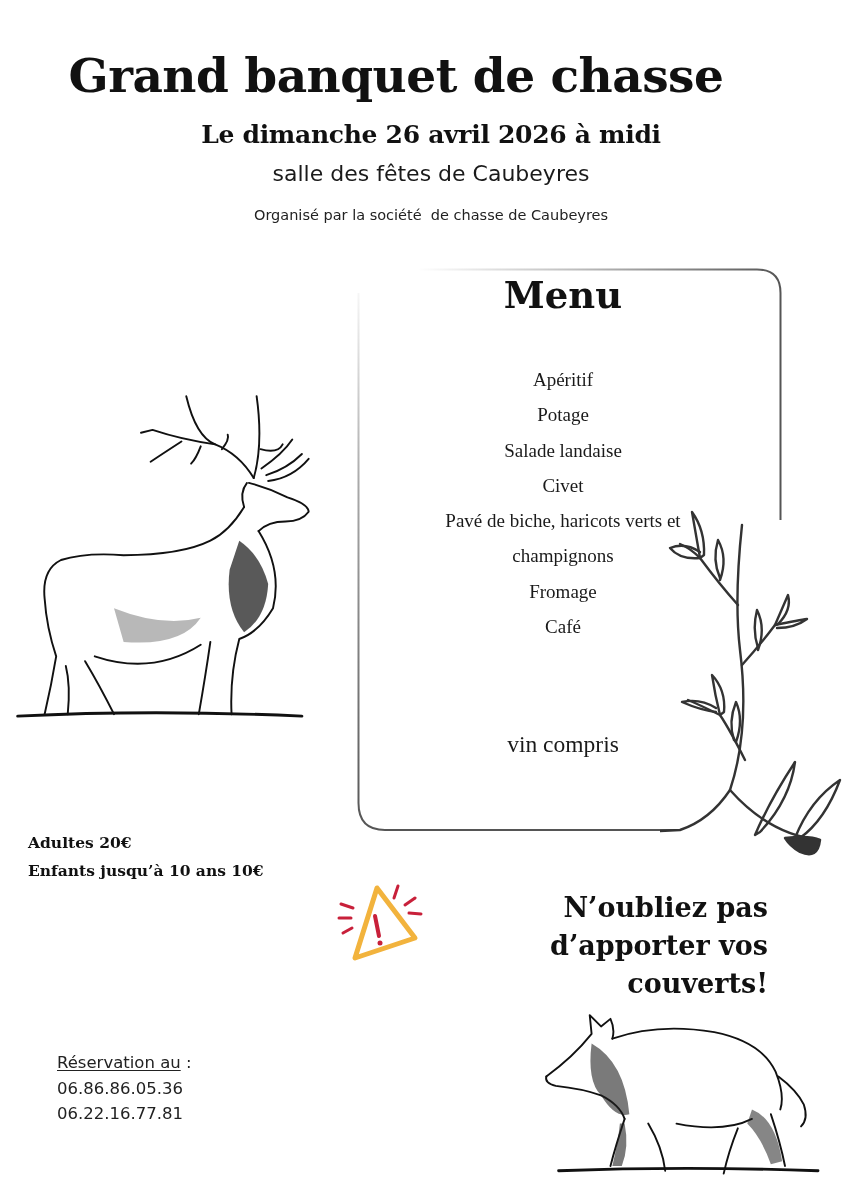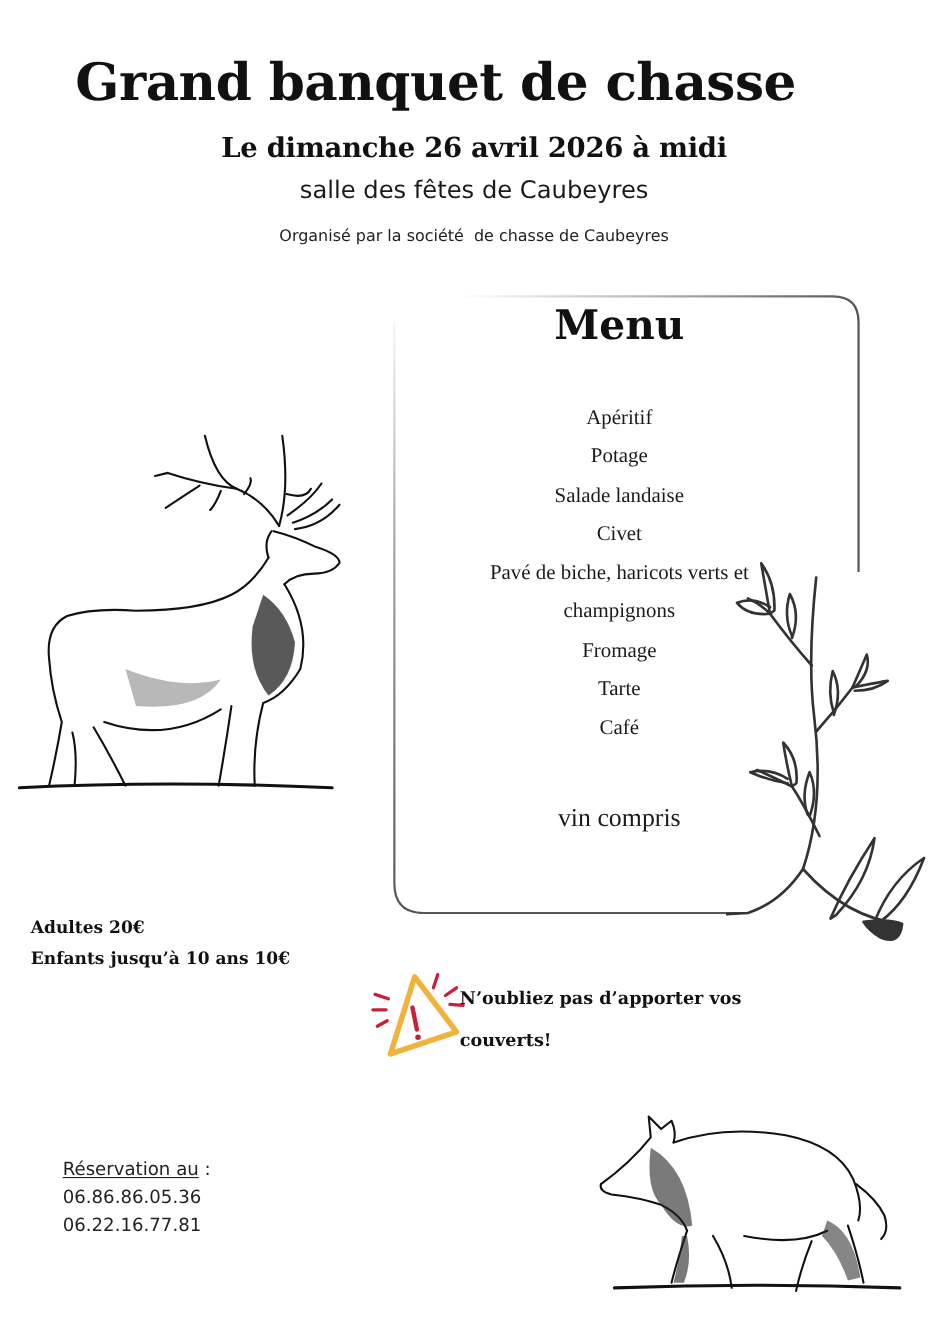--- a/index.html
+++ b/index.html
@@ -16,21 +16,21 @@
 
   #menu-box { left:357px; top:268px; width:425px; height:563px; }
   #menu-title { left:357px; width:412px; top:270px; text-align:center; font-size:37px; line-height:50px; }
   #menu-list { left:357px; width:412px; top:362px; text-align:center; font-size:19px; line-height:35.3px; color:#1a1a1a; }
   #menu-list div { white-space:nowrap; }
   #wine { left:357px; width:412px; top:728px; text-align:center; font-size:23.5px; line-height:32px; color:#1a1a1a; }
 
   #prices { left:28px; width:300px; top:829px; text-align:left; font-size:15.5px; line-height:28px; }
 
   #warn-icon { left:335px; top:878px; width:95px; height:88px; }
-  #reminder { left:418px; width:350px; top:889px; text-align:left; font-size:16px; line-height:38px; }
+  #reminder { left:418px; width:350px; top:889px; text-align:right; font-size:27px; line-height:38px; }
 
   #reservation { left:57px; top:1050px; font-size:16.5px; line-height:25.5px; color:#222; }
   #reservation .lbl { text-decoration:underline; text-underline-offset:2px; }
 
   #stag { left:8px; top:385px; width:318px; height:350px; }
   #boar { left:535px; top:1005px; width:300px; height:190px; }
   #vine { left:660px; top:500px; width:188px; height:370px; }
 </style>
 </head>
 <body>
@@ -61,21 +61,20 @@
 
 <div id="menu-title" class="abs slab">Menu</div>
 <div id="menu-list" class="abs serif">
   <div>Apéritif</div>
   <div>Potage</div>
   <div>Salade landaise</div>
   <div>Civet</div>
   <div>Pavé de biche, haricots verts et</div>
   <div>champignons</div>
   <div>Fromage</div>
-  <div>Tarte</div>
   <div>Café</div>
 </div>
 <div id="wine" class="abs serif">vin compris</div>
 
 <svg id="vine" class="abs" viewBox="0 0 188 370" width="188" height="370">
   <g fill="none" stroke="#333" stroke-width="2.4" stroke-linecap="round" stroke-linejoin="round">
 
     <path d="M 82 25 Q 74 100 80 150 Q 90 230 70 290 Q 50 320 20 330 L 0 331"></path>
     <path d="M 70 290 Q 110 335 160 340"></path>
 

